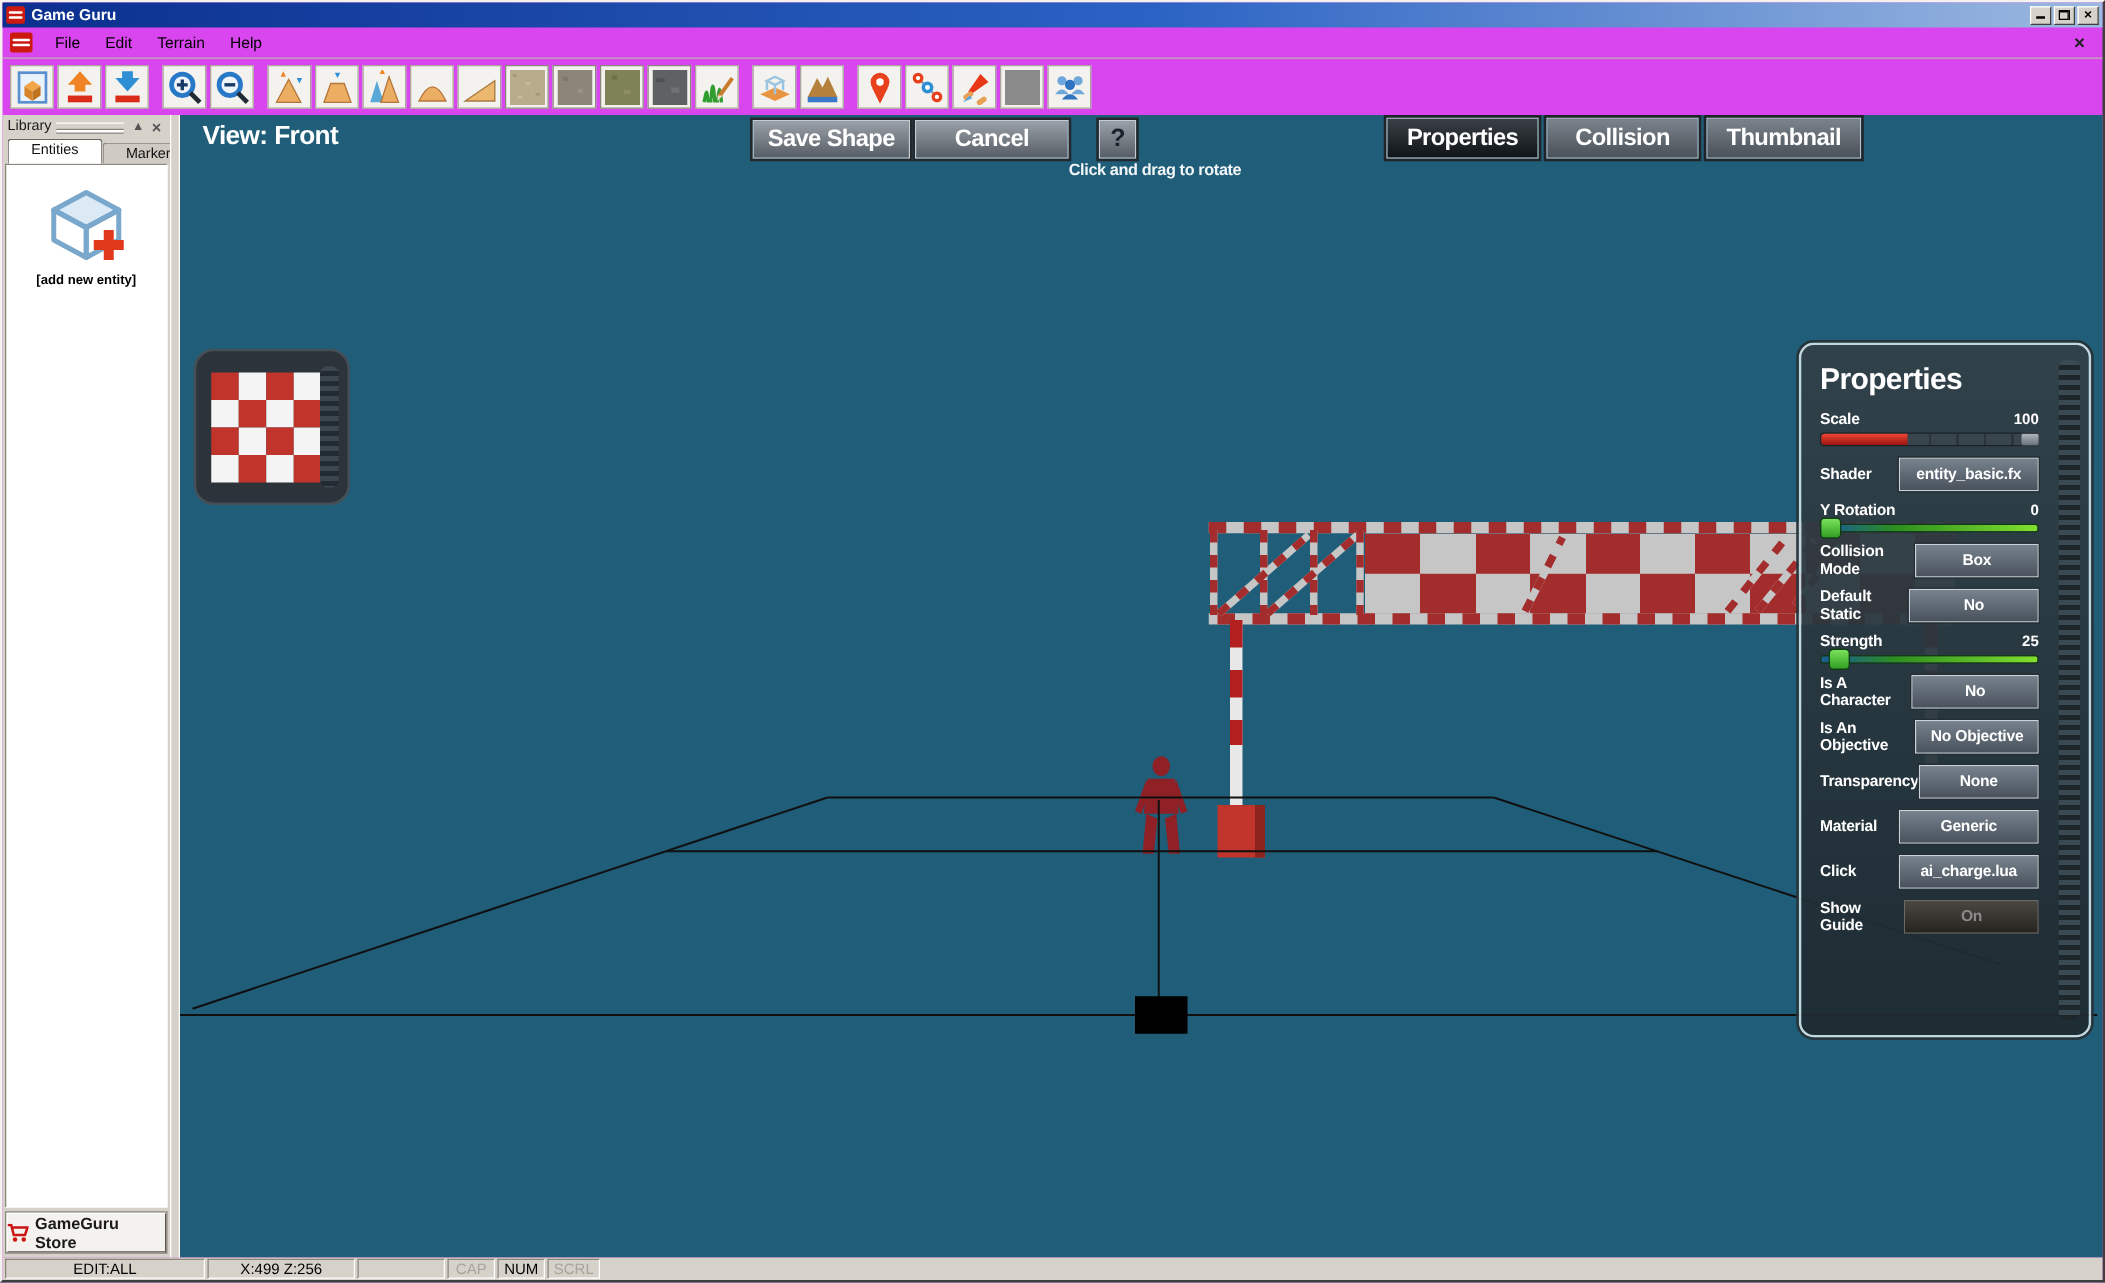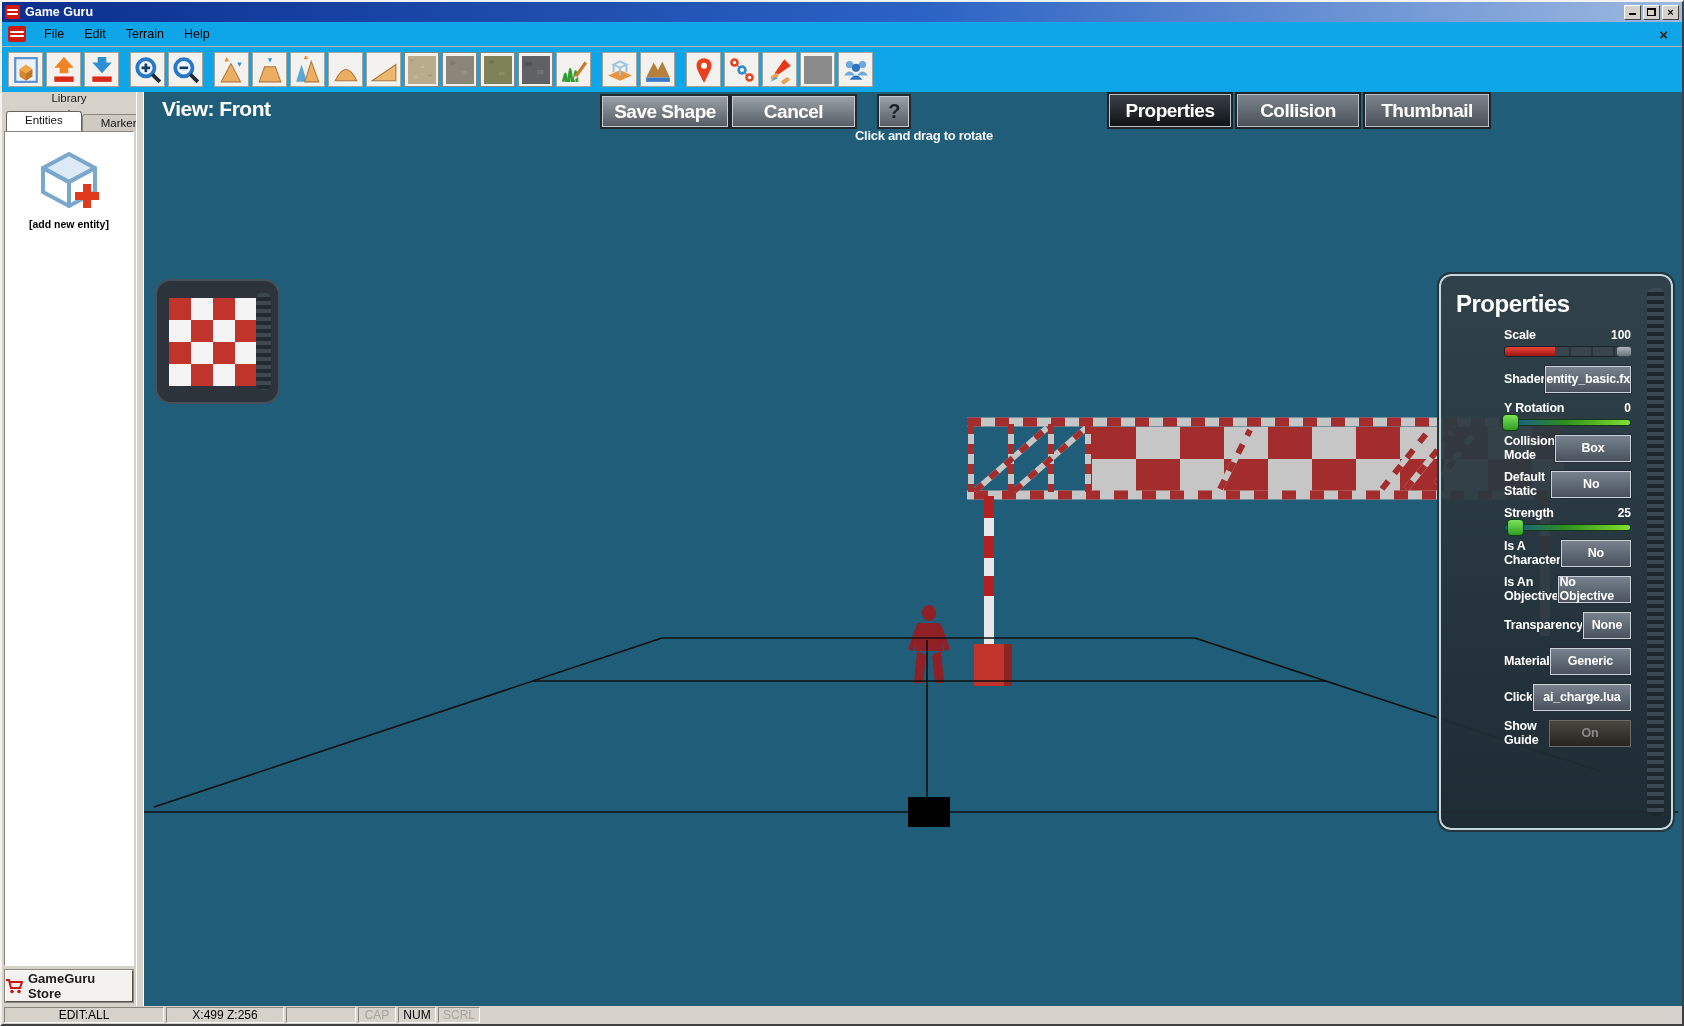--- a/index.html
+++ b/index.html
@@ -1,18 +1,18 @@
 <!DOCTYPE html>
 <html><head>
 <meta charset="utf-8">
 <style>
   * { box-sizing: border-box; margin: 0; padding: 0; }
   html,body { width:1684px; height:1026px; overflow:hidden; }
   body { font-family:"Liberation Sans", sans-serif; background:#d6d2ca; }
-  .window { position:relative; width:1684px; height:1026px; background:#0ea5e9;
+  .window { position:relative; width:1684px; height:1026px; background:#d946ef;
             border:2px solid; border-color:#f4f2ee #3f3f3f #3f3f3f #f4f2ee; }
 
   
   .titlebar { height:20px; display:flex; align-items:center; padding:0 3px;
               background:linear-gradient(90deg,#0b2f8e 0%,#2b63c4 55%,#9db9e0 100%); }
   .app-icon { width:15px; height:14px; background:#cc1a10; border-radius:2px; margin-right:5px;
               display:flex; flex-direction:column; justify-content:center; gap:2px; padding:2px; }
   .app-icon i { display:block; height:2px; background:#fff; border-radius:1px; }
   .titlebar .title { color:#fff; font-weight:bold; font-size:12.5px; letter-spacing:0; flex:1; }
   .winbtn { width:17px; height:15px; margin-left:2px; background:#d6d2ca;
@@ -38,21 +38,21 @@
           border:1px solid #a8a49c; display:flex; align-items:center; justify-content:center; }
   .tbtn.gap { margin-left:8px; }
   .tbtn svg { width:28px; height:28px; }
   .tbtn.tex { border:1px solid #8a867e; }
 
   
   .main { position:absolute; left:0; top:90px; right:0; bottom:18px; display:flex; }
 
   
   .library { width:134px; display:flex; flex-direction:column; background:#d6d2ca; }
-  .lib-header { height:18px; display:flex; align-items:center; padding:0 4px; font-size:11.5px; color:#1a1a1a;flex-direction:column; }
+  .lib-header { height:18px; display:flex; align-items:center; padding:0 4px; font-size:11.5px; color:#1a1a1a; }
   .lib-ridge { flex:1; height:6px; margin:0 4px; border-top:1px solid #fff; border-bottom:1px solid #8a867e;
                box-shadow:0 2px 0 #fff, 0 3px 0 #8a867e; }
   .lib-btn { font-size:10px; color:#555; padding:0 3px; font-weight:bold; }
   .lib-tabs { display:flex; align-items:flex-end; height:21px; padding-left:4px; }
   .tab { font-size:11.5px; padding:2px 18px 3px; border:1px solid #8a867e; border-bottom:none;
          border-radius:3px 3px 0 0; background:#cfcbc3; color:#111; height:17px; }
   .tab.active { background:#fff; height:20px; font-weight:normal; position:relative; z-index:2;
                 border-color:#6a665e; }
   .lib-content { flex:1; background:#fff; border:1px solid; border-color:#8a867e #fff #fff #8a867e;
                  margin:0 2px; overflow:hidden; display:flex; flex-direction:column; align-items:center; }
@@ -92,37 +92,37 @@
                 display:grid; grid-template-columns:repeat(4,1fr); grid-template-rows:repeat(4,1fr); }
 
   
   .props { position:absolute; left:1295px; top:182px; width:234px; height:556px;
            background:linear-gradient(180deg, rgba(50,64,72,0.95), rgba(30,41,47,0.93));
            border:2px solid #c2d6de; outline:2px solid #27343a; border-radius:12px;
            padding:14px 40px 10px 15px; color:#fff; }
   .props-ridge { position:absolute; right:7px; top:12px; bottom:12px; width:17px; border-radius:6px;
                  background:repeating-linear-gradient(180deg,#3b4a52 0 4px,#1d262b 4px 8px); }
   .props-title { font-size:24px; font-weight:bold; letter-spacing:-0.5px; margin-bottom:10px; }
-  .prow { margin-bottom:8px;margin-left:48px; }
+  .prow { margin-bottom:8px; }
   .prow-top { display:flex; justify-content:space-between; align-items:baseline; }
   .plabel { font-size:12.5px; font-weight:bold; letter-spacing:-0.2px; }
   .pvalue { font-size:12px; font-weight:bold; }
   .track { position:relative; margin-top:4px; border-radius:3px; }
   .track.red { height:11px; background:#39454c; border:1px solid #1b2328;
                background-image:repeating-linear-gradient(90deg, transparent 0 20px, #2a343a 20px 22px); }
   .track.red .fill { position:absolute; left:0; top:0; bottom:0; border-radius:3px 0 0 3px;
                      background:linear-gradient(180deg,#ee4434,#9c1410); }
   .track.red .handle { position:absolute; right:-2px; top:-1px; width:16px; height:11px; border-radius:3px;
                        background:linear-gradient(180deg,#aeb6bc,#6b747b); border:1px solid #39424a; }
   .track.green { height:7px; background:linear-gradient(90deg,#1a5f8a 0 10px,#2d8f1e 60px,#82df2f);
                  border:1px solid #123818; }
   .track.green .handle { position:absolute; top:-6px; width:17px; height:17px; border-radius:4px;
                          background:linear-gradient(180deg,#7ce25c,#2f9e22); border:1px solid #0c3f10; }
   .prow.btnrow { display:flex; align-items:center; height:28px; }
-  .pbtn { margin-left:auto; width:128px; height:27px; display:flex; align-items:center; justify-content:center;
+  .pbtn { margin-left:auto; width:112px; height:27px; display:flex; align-items:center; justify-content:center;
           font-size:12.5px; font-weight:bold; color:#fff; letter-spacing:-0.2px;
           background:linear-gradient(180deg,#77828e,#49525c); border:1px solid #c9d2d8; outline:1px solid #242d33; }
   .pbtn.dim { background:linear-gradient(180deg,#4a4640,#27231f); color:#8a8a8a; border-color:#6a6a66; }
 
   
   .statusbar { position:absolute; left:0; bottom:0; width:100%; height:18px; background:#d6d2ca;
                display:flex; align-items:stretch; gap:2px; padding:1px 2px; font-size:12px; color:#000; }
   .scell { border:1px solid; border-color:#8a867e #fff #fff #8a867e; display:flex; align-items:center; padding:0 6px; }
   .scell.grow { flex:1; }
   .scell.dim { color:#a8a49c; }

